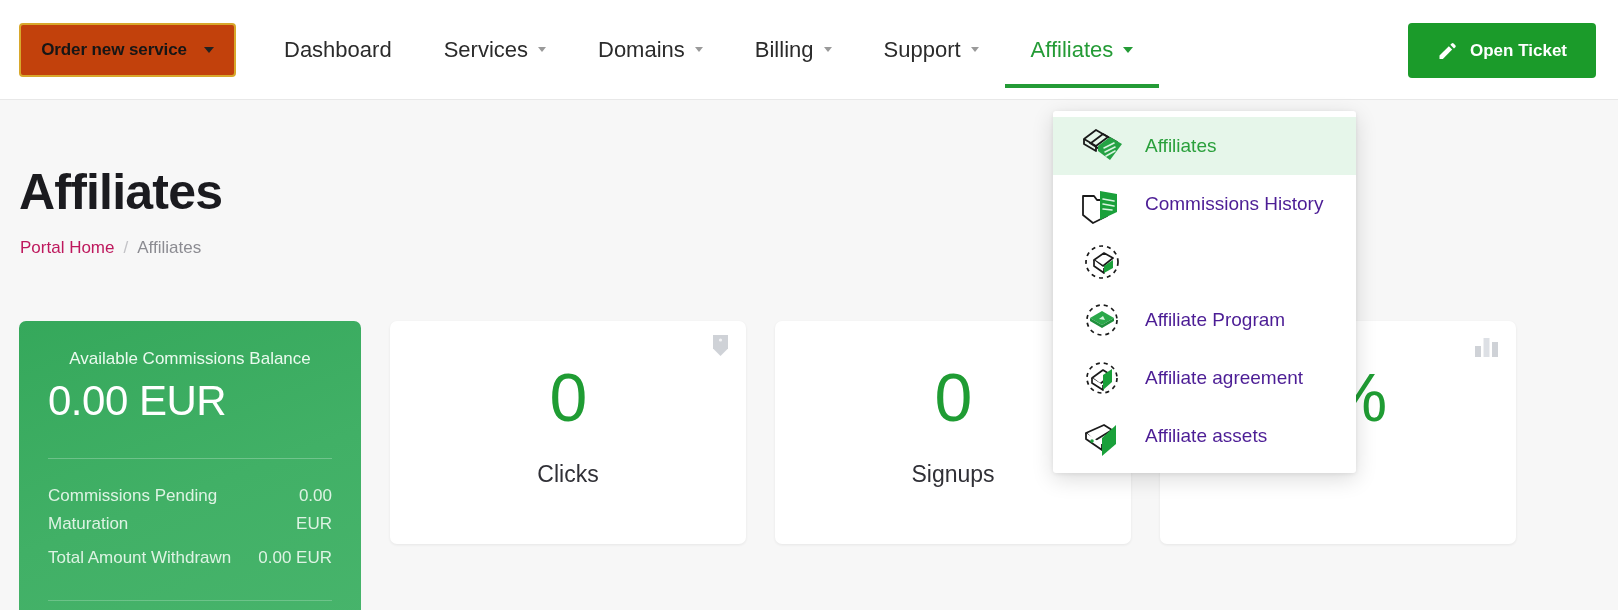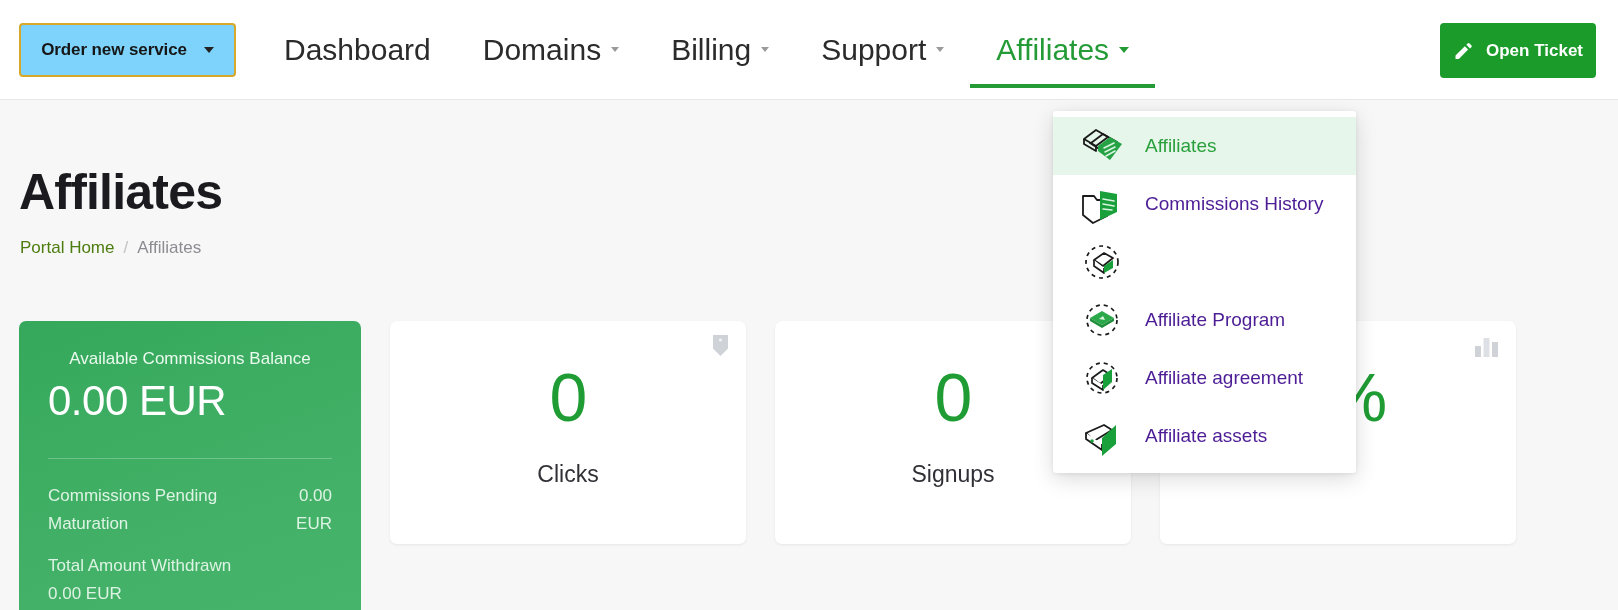--- a/index.html
+++ b/index.html
@@ -17,21 +17,21 @@
     background: #ffffff;
     border-bottom: 1px solid #e8e8e8;
     display: flex; align-items: center;
     z-index: 30;
   }
   .order-btn {
     margin-left: 19px;
     width: 217px; height: 54px;
     border: 2px solid #d8a82b;
     border-radius: 4px;
-    background: #7dd3fc;
+    background: #c2410c;
     display: flex; align-items: center; justify-content: center;
     gap: 17px;
     cursor: pointer;
   }
   .order-btn .lbl {
     font-size: 17px; font-weight: bold; color: #161616;
     letter-spacing: -0.1px;
   }
   .caret {
     width: 0; height: 0;
@@ -46,33 +46,33 @@
   .caret.green {
     border-left-width: 5px; border-right-width: 5px;
     border-top-width: 6px; border-top-color: #249b36;
   }
   .nav-items { display: flex; align-items: center; height: 100px; margin-left: 22px; }
   .nav-item {
     position: relative;
     height: 77px;
     display: flex; align-items: center; gap: 10px;
     padding: 0 26px;
-    font-size: 30px; color: #2b2b2b;
+    font-size: 22px; color: #2b2b2b;
     cursor: pointer;
     white-space: nowrap;
   }
   .nav-item.active { color: #249b36; }
   .nav-item.active::after {
     content: ""; position: absolute;
     left: 0; right: 0; bottom: 0;
     height: 4px; background: #249b36;
   }
   .open-ticket {
     position: absolute; right: 22px; top: 23px;
-    width: 156px; height: 55px;
+    width: 188px; height: 55px;
     background: #1b9b2a;
     border: none; border-radius: 4px;
     display: flex; align-items: center; justify-content: center; gap: 13px;
     cursor: pointer;
   }
   .open-ticket .lbl { font-size: 17px; font-weight: bold; color: #fff; }
 
   
   .page {
     position: absolute; top: 100px; left: 0;
@@ -83,21 +83,21 @@
     position: absolute; left: 19px; top: 63px;
     font-size: 50px; font-weight: bold; color: #1b1b1f;
     letter-spacing: -0.8px;
   }
   .breadcrumb {
     position: absolute; left: 20px; top: 138px;
     font-size: 17px; color: #8c8c92;
     display: flex; gap: 9px;
   }
   .breadcrumb .sep { color: #c3c3c7; }
-  .breadcrumb a { color: #4d7c0f; text-decoration: none; cursor: pointer; }
+  .breadcrumb a { color: #be185d; text-decoration: none; cursor: pointer; }
 
   
   .cards { position: absolute; left: 19px; top: 221px; display: flex; gap: 29px; }
 
   .balance-card {
     width: 342px; height: 300px;
     background: linear-gradient(160deg, #35a85b 0%, #41b066 55%, #47b46b 100%);
     border-radius: 7px;
     padding: 28px 29px 0 29px;
     overflow: hidden;
@@ -108,21 +108,21 @@
     font-size: 42px; color: #ffffff; margin-top: 8px; letter-spacing: -0.5px;
   }
   .hr { height: 1px; background: rgba(255,255,255,0.25); margin-top: 33px; }
   .rows { margin-top: 23px; }
   .row {
     display: flex; justify-content: space-between; align-items: flex-start;
     font-size: 17px; color: #ddf3e3; line-height: 28px;
   }
   .row .k { max-width: 190px; }
   .row .v { text-align: right; white-space: pre-line; }
-  .row + .row { margin-top: 14px; flex-direction: column; }
+  .row + .row { margin-top: 6px; }
   .hr2 { height: 1px; background: rgba(255,255,255,0.22); margin-top: 28px; }
 
   .stat-card {
     width: 356px; height: 223px;
     background: #ffffff;
     border-radius: 7px;
     box-shadow: 0 1px 3px rgba(0,0,0,0.07);
     position: relative;
   }
   .stat-card .value {
@@ -171,20 +171,24 @@
 <div class="navbar">
 
   <div class="order-btn">
     <span class="lbl">Order new service</span>
     <span class="caret"></span>
   </div>
 
   <div class="nav-items">
     <div class="nav-item">
       <span>Dashboard</span>
+    </div>
+    <div class="nav-item">
+      <span>Services</span>
+      <span class="caret sm"></span>
     </div>
     <div class="nav-item">
       <span>Domains</span>
       <span class="caret sm"></span>
     </div>
     <div class="nav-item">
       <span>Billing</span>
       <span class="caret sm"></span>
     </div>
     <div class="nav-item">

